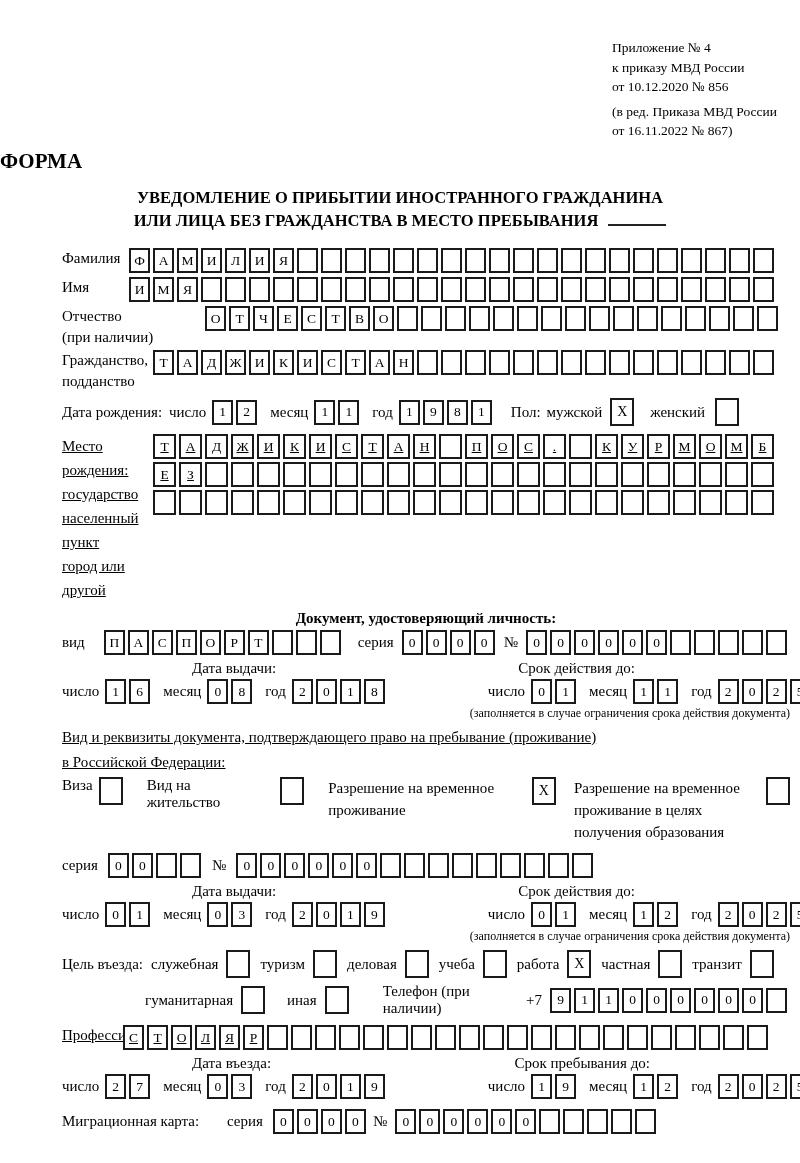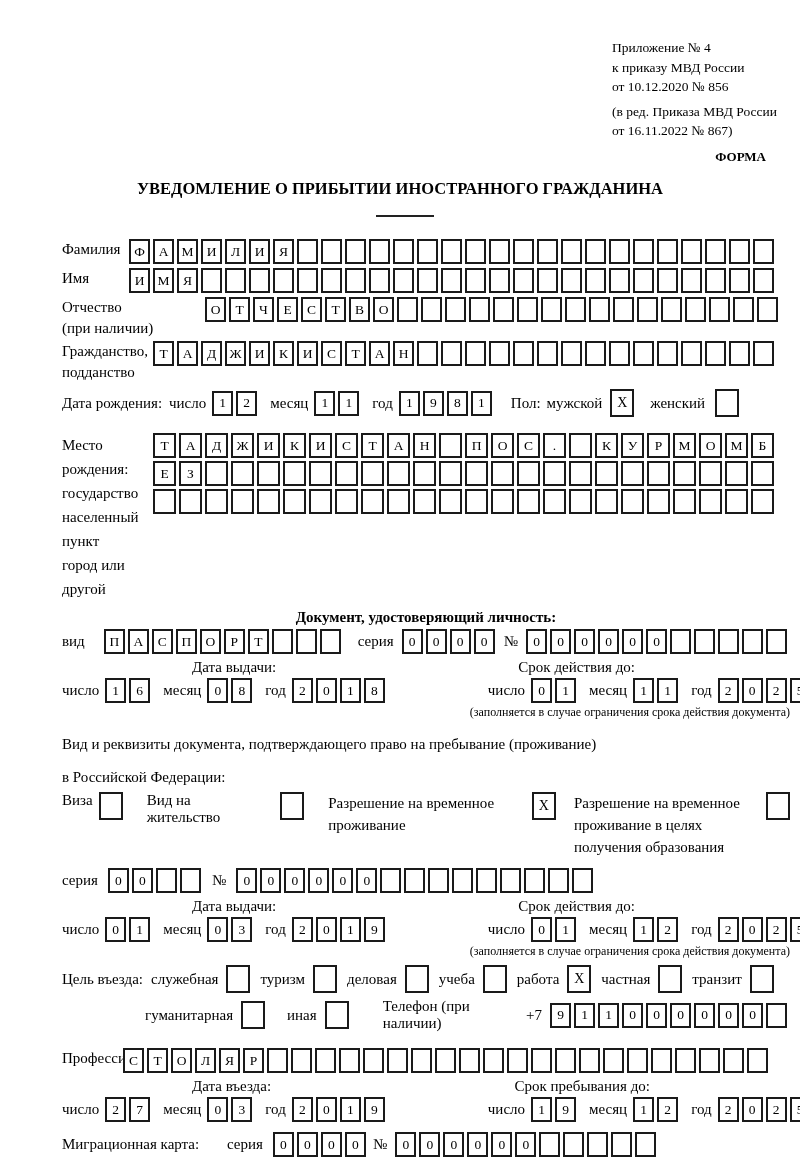--- a/index.html
+++ b/index.html
@@ -1,21 +1,21 @@
 <!DOCTYPE html>
 <html><head>
 <meta charset="utf-8">
 <style>
   html,body{margin:0;padding:0;background:#fff;color:#000;
     font-family:"Liberation Serif","DejaVu Serif",serif;}
   .page{width:800px;height:1163px;box-sizing:border-box;padding:38px 0 0 0;
     position:relative;overflow:hidden;background:#fff;}
   .annex{margin-left:612px;font-size:13.5px;line-height:1.45;}
   .annex .gap{height:5px;}
-  .forma{margin-top:8px;margin-right:34px;text-align:right;font-weight:bold;font-size:13px;}
+  .forma{margin-top:8px;margin-right:34px;text-align:left;font-weight:bold;font-size:21px;}
   .title{margin-top:12px;text-align:center;font-weight:bold;font-size:16.5px;line-height:1.4;}
   .title-underline{display:inline-block;width:58px;border-bottom:2px solid #222;
     vertical-align:baseline;margin-left:10px;}
   .section1{margin-top:22px;text-align:center;font-weight:bold;font-size:15.3px;}
   .content{margin-left:62px;margin-right:10px;font-size:15px;}
   .frow{display:flex;align-items:flex-start;}
   .lblcol{flex:none;line-height:21px;}
   .boxes{display:flex;flex-wrap:nowrap;}
   .cell{flex:none;display:inline-flex;align-items:center;justify-content:center;
     width:17px;height:21px;border:2px solid #1a1a1a;margin-right:3px;
@@ -25,42 +25,42 @@
     width:20px;height:24px;border:2px solid #1a1a1a;font-size:14px;background:#fff;}
   .dgroup{display:flex;align-items:center;}
   .dgroup .lbl{margin-right:6px;text-align:center;}
   .dgroup .boxes{margin-right:10px;}
   .note{font-size:12px;text-align:right;margin-right:0px;}
   .ctr{text-align:left;}
   .optlbl{margin-right:8px;}
   .ml-auto{margin-left:auto;}
   .doc-title{font-weight:bold;text-align:center;font-size:15px;margin-top:8px;}
   .mt2{margin-top:2px;}.mt3{margin-top:3px;}.mt4{margin-top:4px;}.mt5{margin-top:5px;}
-  .mt6{margin-top:6px;}.mt8{margin-top:16px;}.mt10{margin-top:10px;}.mt16{margin-top:16px;}
+  .mt6{margin-top:6px;}.mt8{margin-top:8px;text-decoration:underline;}.mt10{margin-top:10px;}.mt16{margin-top:16px;}
   .stack3 .boxes{margin-bottom:3px;}
 </style>
 </head>
 <body>
 
 <div class="page">
 
   <div class="annex">
     <div>Приложение № 4</div>
     <div>к приказу МВД России</div>
     <div>от 10.12.2020 № 856</div>
     <div class="gap"></div>
     <div>(в ред. Приказа МВД России</div>
     <div>от 16.11.2022 № 867)</div>
   </div>
 
   <div class="forma">ФОРМА</div>
 
   <div class="title">
     <div>УВЕДОМЛЕНИЕ О ПРИБЫТИИ ИНОСТРАННОГО ГРАЖДАНИНА</div>
-    <div><span class="title-underline"></span></div>
+    <div><span>ИЛИ ЛИЦА БЕЗ ГРАЖДАНСТВА В МЕСТО ПРЕБЫВАНИЯ</span><span class="title-underline"></span></div>
   </div>
 
 
   <div class="content">
 
     <div class="frow mt16">
       <span class="lblcol" style="width:67px">Фамилия</span>
       <span class="boxes">
           <span class="cell">Ф</span>
           <span class="cell">А</span>

